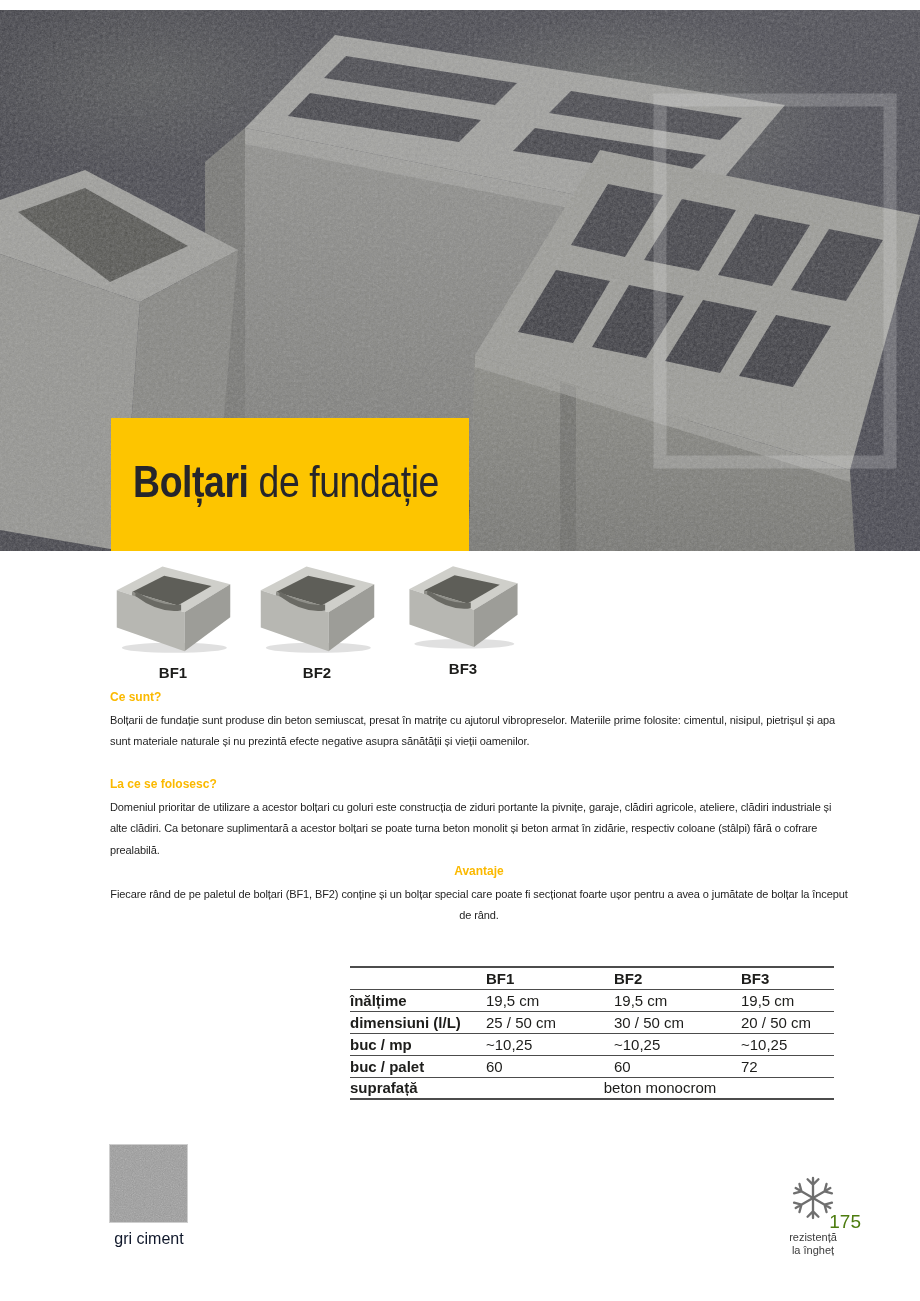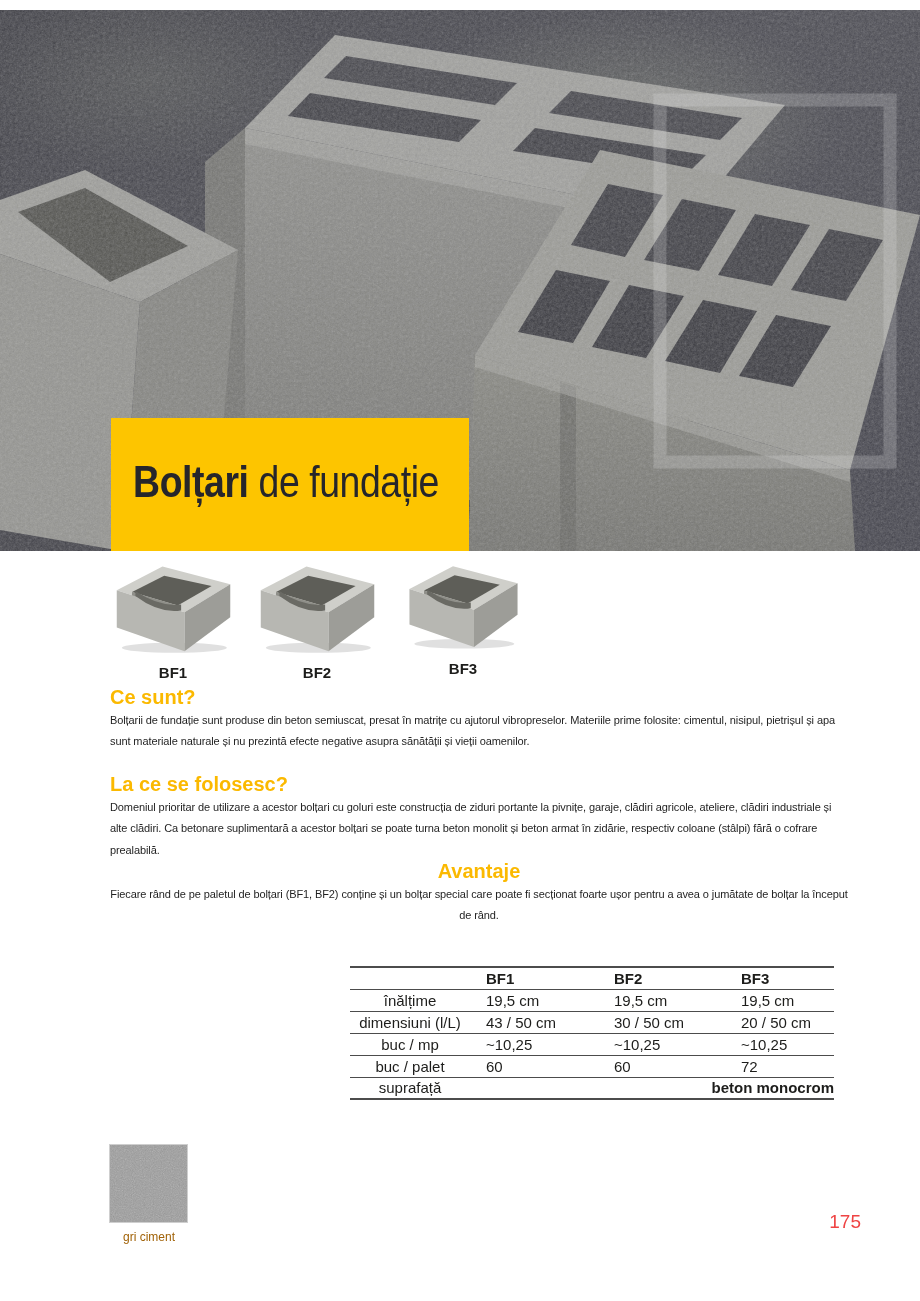--- a/index.html
+++ b/index.html
@@ -28,49 +28,49 @@
   .thumb.t1{left:0;}
   .thumb.t2{left:144px;}
   .thumb.t3{left:290px;}
   .thumb .lbl{display:block;margin-top:6px;font-size:15px;font-weight:bold;color:#1d1d1b;}
   
   .section{position:absolute;left:110px;width:738px;}
   .section.s1{top:678px;}
   .section.s2{top:765px;}
   .section.s3{top:852px;text-align:center;}
   .section h2{
-    margin:0 0 4px 0;font-size:20px;line-height:18px;
+    margin:0 0 4px 0;font-size:12px;line-height:18px;
     color:#fbb900;font-weight:bold;
   }
   .section p{margin:0;font-size:11px;line-height:21.3px;color:#1f1f1f;letter-spacing:-0.1px;}
   
   .specs{position:absolute;left:350px;top:956px;width:484px;}
   table.spec-table{
     width:100%;border-collapse:collapse;font-size:15px;color:#1d1d1b;
     border-top:2px solid #4c4c4c;border-bottom:2px solid #4c4c4c;
   }
   table.spec-table tr{height:22px;}
   table.spec-table tr + tr{border-top:1.5px solid #4c4c4c;}
   table.spec-table th, table.spec-table td{padding:1px 0;vertical-align:middle;}
   table.spec-table .rowlbl{
-    width:120px;text-align:center;padding-right:16px;font-weight:normal;
+    width:120px;text-align:left;padding-right:16px;font-weight:bold;
     white-space:nowrap;
   }
   table.spec-table .colhead{font-weight:bold;text-align:left;}
   table.spec-table td{text-align:left;}
   table.spec-table td.c1{width:128px;}
   table.spec-table td.c2{width:127px;}
-  table.spec-table td.span{text-align:right;font-weight:bold;}
+  table.spec-table td.span{text-align:center;}
   
   .swatch-wrap{position:absolute;left:109px;top:1134px;width:80px;text-align:center;}
   .swatch{width:79px;height:79px;border:1px solid #cfcfcf;box-sizing:border-box;overflow:hidden;}
-  .swatch-wrap .lbl{display:block;margin-top:7px;font-size:12px;color:#a16207;}
+  .swatch-wrap .lbl{display:block;margin-top:7px;font-size:16px;color:#0f172a;}
   .frost{position:absolute;left:768px;top:1163px;width:90px;text-align:center;color:#3c3c3c;}
   .frost .lbl{display:block;font-size:11px;line-height:12.5px;margin-top:4px;}
-  .page-number{position:absolute;right:59px;top:1201px;font-size:19px;color:#ef4444;}
+  .page-number{position:absolute;right:59px;top:1201px;font-size:19px;color:#4d7c0f;}
   .footer-bar{position:absolute;left:30px;top:1295px;width:890px;height:6px;background:#222222;}
 </style>
 </head>
 <body>
 
 <div class="page">
 
   <div class="hero">
     <svg width="920" height="541" viewBox="0 0 920 541">
       <defs>
@@ -221,21 +221,21 @@
         <th class="colhead">BF3</th>
       </tr>
       <tr>
         <th class="rowlbl">înălțime</th>
         <td class="c1">19,5 cm</td>
         <td class="c2">19,5 cm</td>
         <td>19,5 cm</td>
       </tr>
       <tr>
         <th class="rowlbl">dimensiuni (l/L)</th>
-        <td class="c1">43 / 50 cm</td>
+        <td class="c1">25 / 50 cm</td>
         <td class="c2">30 / 50 cm</td>
         <td>20 / 50 cm</td>
       </tr>
       <tr>
         <th class="rowlbl">buc / mp</th>
         <td class="c1">~10,25</td>
         <td class="c2">~10,25</td>
         <td>~10,25</td>
       </tr>
       <tr>
@@ -261,17 +261,42 @@
             <feColorMatrix type="saturate" values="0"></feColorMatrix>
           </filter>
         </defs>
         <rect width="79" height="79" fill="#9d9d9d"></rect>
         <rect width="79" height="79" filter="url(#swGrain)" opacity="0.45"></rect>
       </svg>
     </div>
     <span class="lbl">gri ciment</span>
   </div>
 
+  <div class="frost">
+    <svg width="54" height="50" viewBox="0 0 60 60">
+      <g stroke="#6f6f6f" stroke-width="2.8" fill="none" stroke-linecap="round">
+        <g>
+            <path d="M30 30 L30 6 M30 14 L23.5 7.5 M30 14 L36.5 7.5"></path>
+          </g>
+        <g transform="rotate(60 30 30)">
+            <path d="M30 30 L30 6 M30 14 L23.5 7.5 M30 14 L36.5 7.5"></path>
+          </g>
+        <g transform="rotate(120 30 30)">
+            <path d="M30 30 L30 6 M30 14 L23.5 7.5 M30 14 L36.5 7.5"></path>
+          </g>
+        <g transform="rotate(180 30 30)">
+            <path d="M30 30 L30 6 M30 14 L23.5 7.5 M30 14 L36.5 7.5"></path>
+          </g>
+        <g transform="rotate(240 30 30)">
+            <path d="M30 30 L30 6 M30 14 L23.5 7.5 M30 14 L36.5 7.5"></path>
+          </g>
+        <g transform="rotate(300 30 30)">
+            <path d="M30 30 L30 6 M30 14 L23.5 7.5 M30 14 L36.5 7.5"></path>
+          </g>
+      </g>
+    </svg>
+    <span class="lbl"><span>rezistență</span><br><span>la îngheț</span></span>
+  </div>
 
   <div class="page-number">175</div>
   <div class="footer-bar"></div>
 
 </div>
 
 </body></html>

